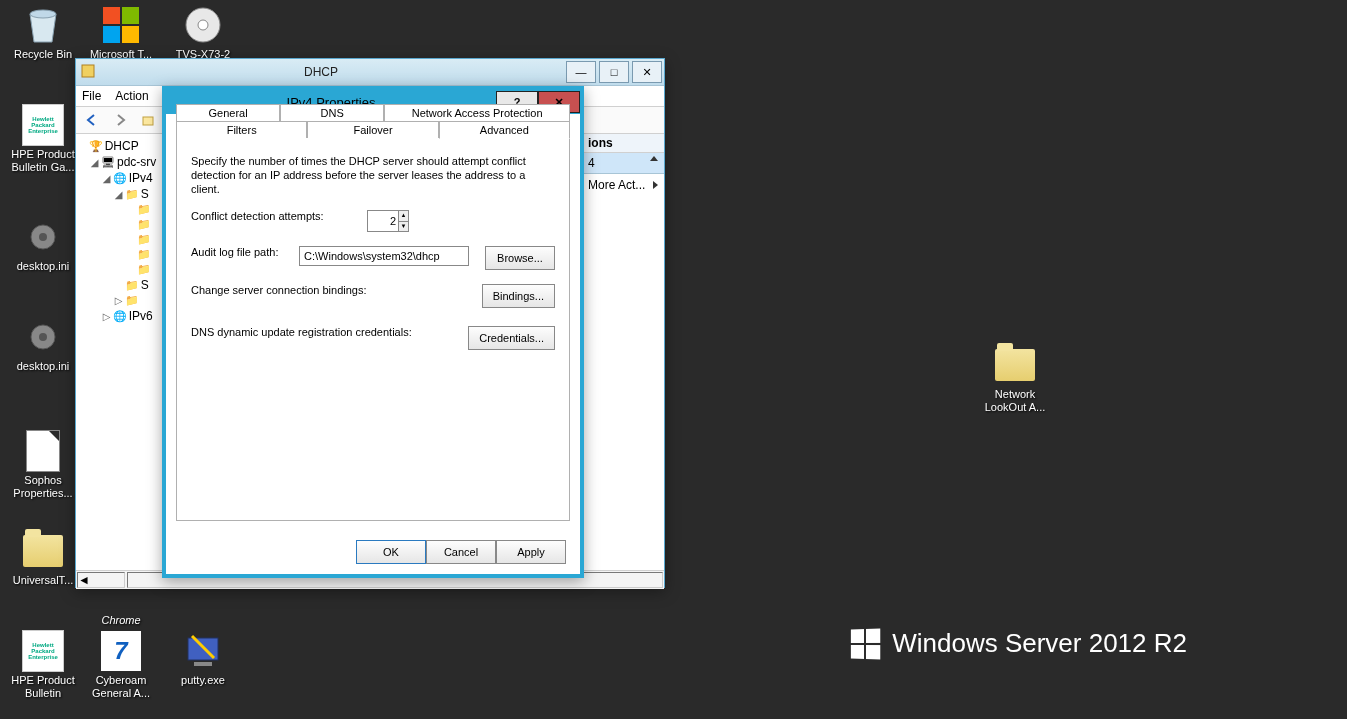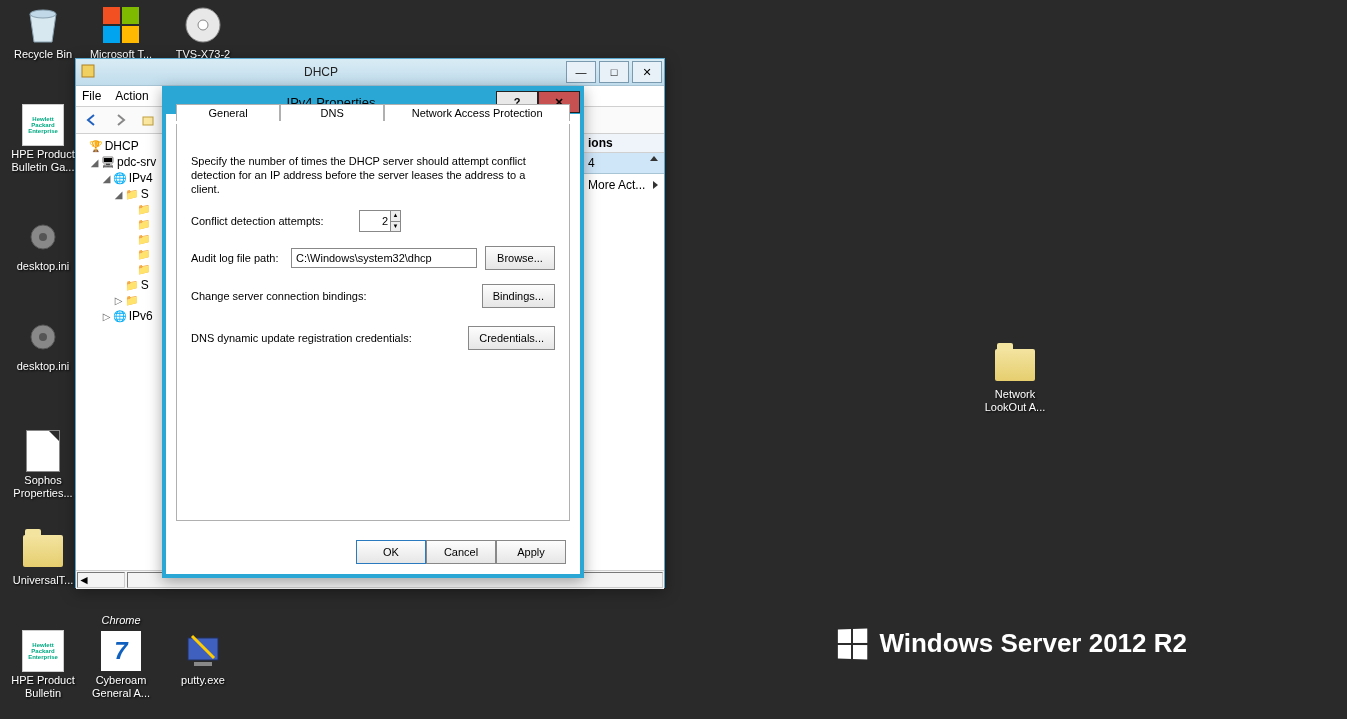--- a/index.html
+++ b/index.html
@@ -4,21 +4,21 @@
 <style>
 html,body{margin:0;padding:0;width:1347px;height:719px;background:#2a2a2a;font-family:"Segoe UI",Tahoma,sans-serif;font-size:12px;overflow:hidden;color:#000}
 .desktop{position:relative;width:100%;height:100%}
 .dicon{position:absolute;width:74px;text-align:center;color:#fff;font-size:11px;cursor:pointer}
 .dicon .ic{width:42px;height:42px;margin:0 auto 2px;display:flex;align-items:center;justify-content:center}
 .dicon .lbl{line-height:13px;text-shadow:1px 1px 2px #000}
 .folder-ic{width:40px;height:32px;background:linear-gradient(#f3e4a0,#e6ce6f);border-radius:2px;position:relative}
 .folder-ic:before{content:"";position:absolute;top:-6px;left:2px;width:16px;height:8px;background:#f3e4a0;border-radius:2px 2px 0 0}
 .file-ic{width:32px;height:40px;background:#fff;border:1px solid #888;position:relative}
 .file-ic:before{content:"";position:absolute;top:0;right:0;border-style:solid;border-width:0 10px 10px 0;border-color:transparent #2a2a2a transparent transparent}
-.watermark{position:absolute;right:160px;bottom:60px;color:#fff;font-size:26px;font-weight:700;display:flex;align-items:center;gap:12px}
+.watermark{position:absolute;right:160px;bottom:60px;color:#fff;font-size:26px;font-weight:400;display:flex;align-items:center;gap:12px}
 .watermark .winlogo{width:30px;height:30px;display:grid;grid-template-columns:1fr 1fr;grid-template-rows:1fr 1fr;gap:2px;transform:perspective(80px) rotateY(-12deg)}
 .watermark .winlogo div{background:#fff}
 
 
 .win-dhcp{position:absolute;left:75px;top:58px;width:588px;height:528px;background:#fff;border:1px solid #5aa8cf;box-shadow:0 4px 14px rgba(0,0,0,.35)}
 .win-dhcp .titlebar{height:26px;background:linear-gradient(#d9ecf5,#c0dcec);display:flex;align-items:center;border-bottom:1px solid #a8c5d6}
 .win-dhcp .titlebar .ti{position:absolute;left:4px;top:4px;width:16px;height:16px}
 .win-dhcp .titlebar .ttl{flex:1;text-align:center;font-size:12px;color:#222}
 .cbtns{display:flex;margin-left:auto}
 .cbtn{width:28px;height:20px;border:1px solid #7a9ab0;background:#e8f1f7;margin-right:3px;display:flex;align-items:center;justify-content:center;font-family:Arial;font-size:11px;cursor:pointer}
@@ -50,21 +50,21 @@
 .dlg .titlebar .cbtn.help{background:#e8e8e8}
 .dlg .titlebar .cbtn.close{background:#c75050;color:#000}
 .tabset{margin:10px 10px 9px;border:1px solid #b0b0b0;border-top:none;height:396px;position:relative;background:#fff}
 .tabs{position:absolute;top:-20px;left:-1px;right:-1px;display:flex;flex-wrap:wrap}
 .tab{border:1px solid #b0b0b0;border-bottom:none;background:#fff;padding:2px 0;font-size:11px;text-align:center;cursor:pointer;flex:1;min-width:90px}
 .tab.row2{flex:1}
 .tab.active{background:#fff;position:relative;z-index:2;border-bottom:1px solid #fff;margin-bottom:-1px}
 .tabrow{display:flex;width:100%}
 .tabcontent{padding:30px 14px 8px;font-size:11px}
 .tabcontent .desc{margin-bottom:14px;line-height:14px}
-.frow{display:flex;align-items:center;margin-bottom:14px;gap:8px}
+.frow{display:flex;align-items:flex-start;margin-bottom:14px;gap:16px}
 .frow .lbl{flex:0 0 160px}
 .spin{width:40px;height:20px;border:1px solid #888;display:flex}
 .spin input{width:26px;border:none;text-align:right;padding-right:2px;font-size:11px}
 .spin .sbtns{width:14px;display:flex;flex-direction:column}
 .spin .sbtns div{flex:1;border-left:1px solid #888;background:#eee;font-size:6px;text-align:center;line-height:8px;cursor:pointer}
 .spin .sbtns div:first-child{border-bottom:1px solid #888}
 .tinput{border:1px solid #888;height:18px;padding:0 4px;font-size:11px;flex:1}
 .wbtn{min-width:70px;height:24px;border:1px solid #888;background:linear-gradient(#fdfdfd,#e6e6e6);font-size:11px;cursor:pointer;padding:0 10px}
 .dlgbtns{position:absolute;bottom:10px;right:14px;display:flex;gap:0}
 .tri{display:inline-block;width:0;height:0}
@@ -326,20 +326,25 @@
         </div>
     </div>
 
     <div class="tabset">
       <div class="tabs">
         <div class="tabrow">
           <div class="tab">General</div>
           <div class="tab">DNS</div>
           <div class="tab" style="flex:1.8">Network Access Protection</div>
         </div>
+        <div class="tabrow">
+          <div class="tab row2">Filters</div>
+          <div class="tab row2">Failover</div>
+          <div class="tab row2 active">Advanced</div>
+        </div>
       </div>
 
       <div class="tabcontent">
         <div class="desc">Specify the number of times the DHCP server should attempt conflict detection for an IP address before the server leases the address to a client.</div>
 
         <div class="frow">
           <span class="lbl">Conflict detection attempts:</span>
           <div class="spin">
             <input value="2" style="">
             <div class="sbtns">

